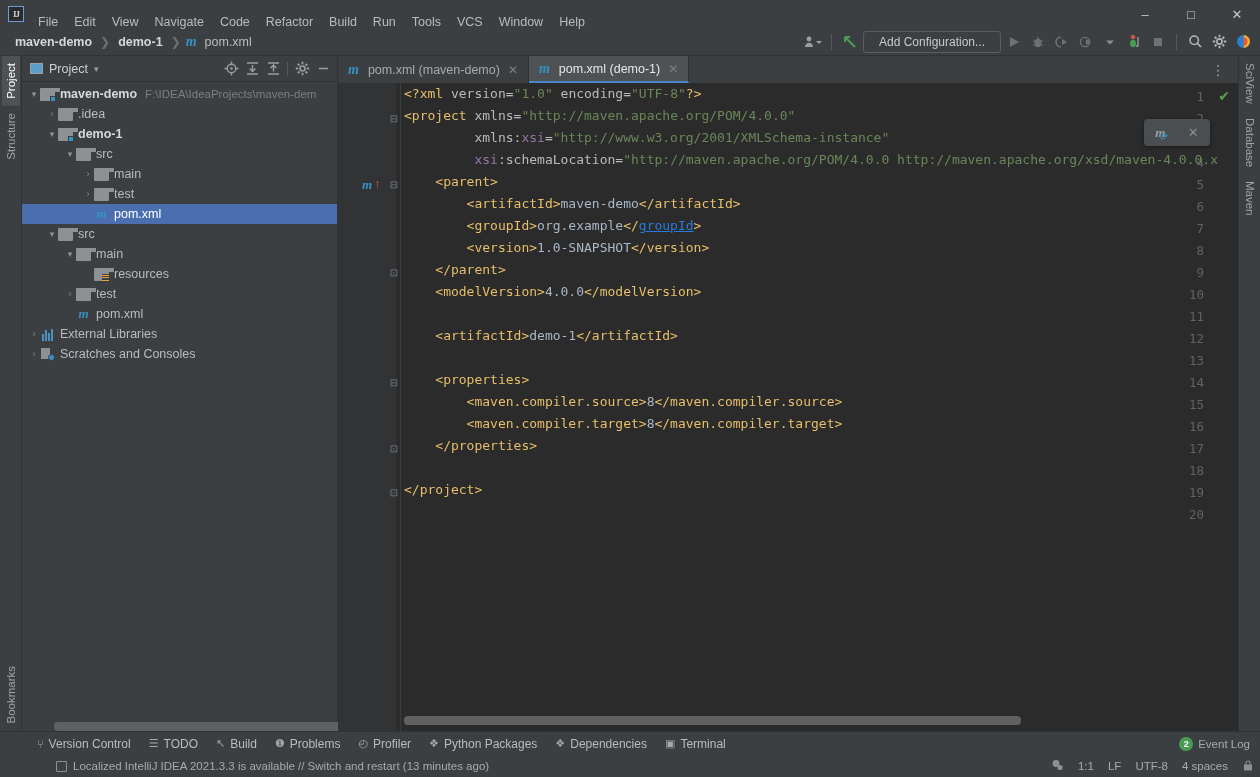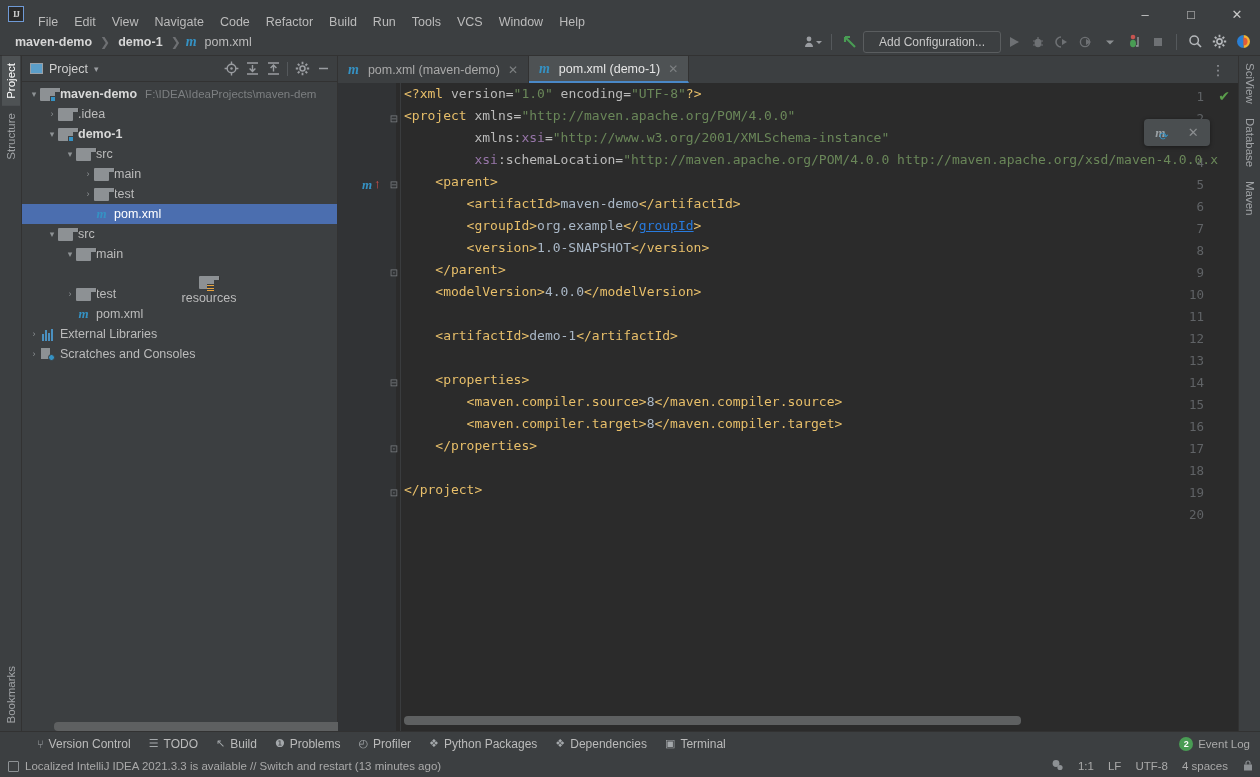--- a/index.html
+++ b/index.html
@@ -220,21 +220,21 @@
     display: flex; align-items: center; gap: 5px; font-size: 12px; color: #bbbbbb;
     padding: 3px 9px;
   }
   .bico { color: #a4a8ab; font-size: 11px; }
 
   
   .statusbar {
     height: 22px; flex: 0 0 22px; background: #3c3f41; display: flex; align-items: center;
     padding: 0 6px 0 8px; font-size: 11.5px; color: #a9a9a9; position: relative;
   }
-  .status-msg { display: flex; align-items: center; gap: 6px; }
+  .status-msg { display: flex; align-items: center; gap: 6px; margin-left: 48px; }
   .status-msg .sq {
     width: 11px; height: 11px; border: 1px solid #8d9194; border-radius: 1px; display:inline-block;
   }
   .status-right { margin-left: auto; display: flex; align-items: center; gap: 14px; }
   .status-right .item { color: #a9a9a9; text-align: right; }
   .evlog {
     position: absolute; right: 10px; top: -18px; display: flex; align-items: center; gap: 5px;
     font-size: 11.5px; color: #a9a9a9;
   }
   .evbadge {
@@ -487,21 +487,21 @@
             <span class="tlabel">src</span>
           </div>
           <div class="trow" style="padding-left: 42px;">
             <span class="arrow">▾</span>
             <span class="fico">
               <span class="tab"></span>
               <span class="body"></span>
             </span>
             <span class="tlabel">main</span>
           </div>
-          <div class="trow" style="padding-left: 60px; flex-direction: column;">
+          <div class="trow" style="padding-left: 60px;">
             <span class="arrow none">›</span>
             <span class="fico">
               <span class="tab"></span>
               <span class="body"></span>
               <span class="lines">
                 <i></i>
                 <i></i>
                 <i></i>
               </span>
             </span>

